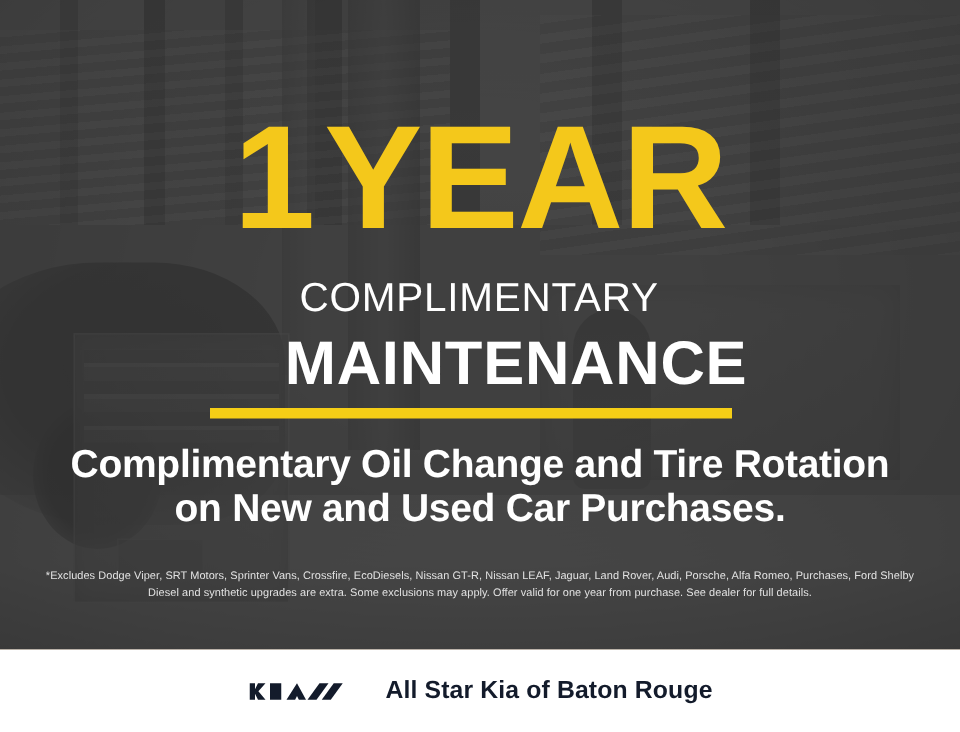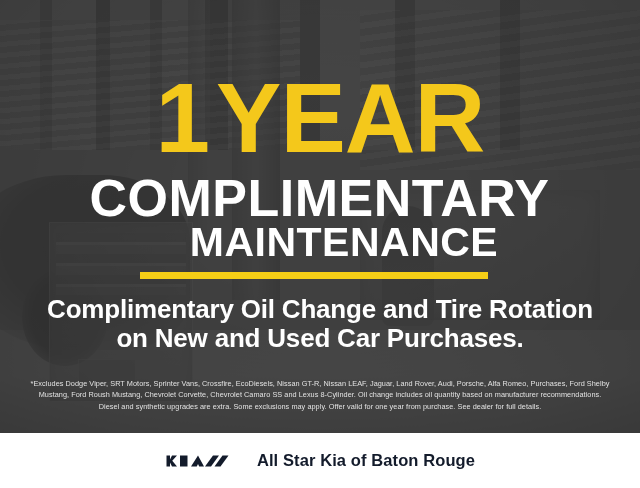--- a/index.html
+++ b/index.html
@@ -170,23 +170,23 @@
     line-height: 98px;
     font-weight: bold;
     letter-spacing: -1px;
     color: #F4C81B;
   }
   .headline-year .digit { letter-spacing: 6px; }
   .subhead-1 {
     position: absolute;
     left: 0; right: 1px;
     top: 178px;
-    font-size: 52px;
+    font-size: 27px;
     line-height: 41px;
-    font-weight: bold;
+    font-weight: normal;
     letter-spacing: 0.5px;
     color: #ffffff;
   }
   .subhead-2 {
     position: absolute;
     left: 0; right: 0;
     top: 222px;
     font-size: 41px;
     line-height: 41px;
     font-weight: bold;
@@ -279,21 +279,20 @@
       </div>
       <div class="subhead-1">COMPLIMENTARY</div>
       <div class="subhead-2">MAINTENANCE</div>
       <div class="divider"></div>
       <div class="offer-line offer-line-1">Complimentary Oil Change and Tire Rotation</div>
       <div class="offer-line offer-line-2">on New and Used Car Purchases.</div>
     </div>
 
     <div class="disclaimer">
       <p>*Excludes Dodge Viper, SRT Motors, Sprinter Vans, Crossfire, EcoDiesels, Nissan GT-R, Nissan LEAF, Jaguar, Land Rover, Audi, Porsche, Alfa Romeo, Purchases, Ford Shelby</p>
-      <p>Mustang, Ford Roush Mustang, Chevrolet Corvette, Chevrolet Camaro SS and Lexus 8-Cylinder. Oil change includes oil quantity based on manufacturer recommendations.</p>
       <p>Diesel and synthetic upgrades are extra. Some exclusions may apply. Offer valid for one year from purchase. See dealer for full details.</p>
     </div>
   </div>
 
   <div class="footer">
     <span>
       <svg class="kia-logo" width="72" height="22" viewBox="0 0 144 44" xmlns="http://www.w3.org/2000/svg" aria-hidden="true">
         <g fill="#131b2b">
           <path d="M3 11 L3 33 L10 33 L10 25 L14 33 L24 33 L14.5 21.5 L24 11 L14 11 L10 19 L10 11 Z"></path>
           <path d="M30 11 L30 33 L45 33 L45 11 Z"></path>

